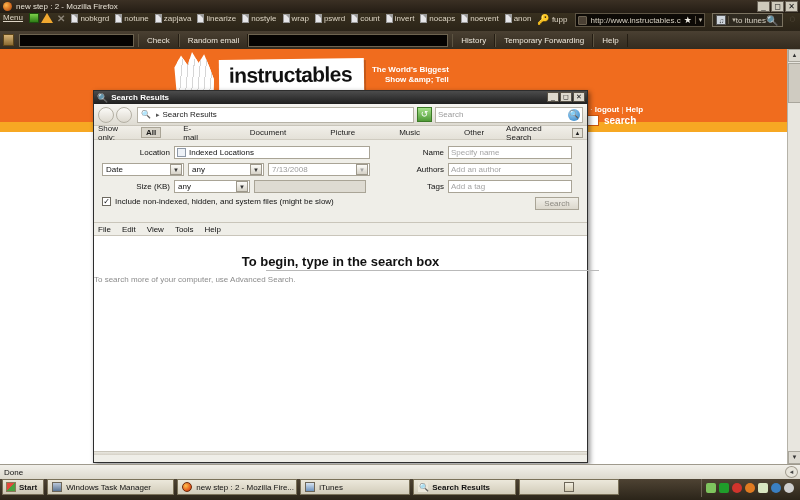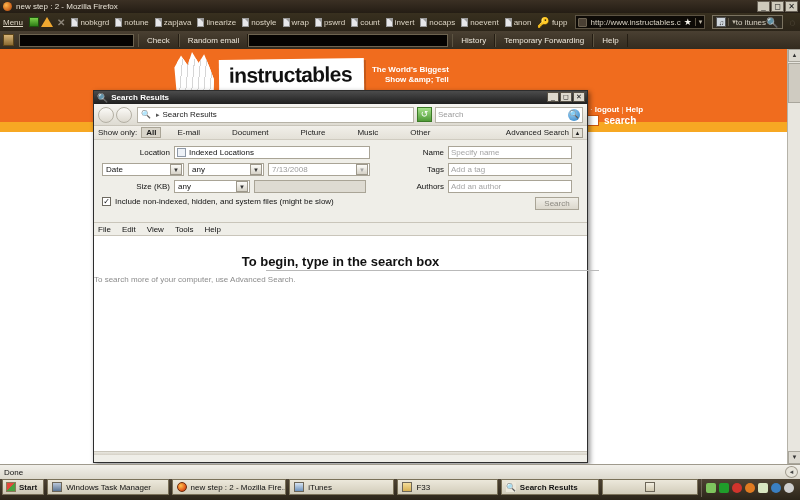--- a/index.html
+++ b/index.html
@@ -30,21 +30,21 @@
   .ff-wbtn {
     width: 13px; height: 11px; background: #cfcabc;
     border: 1px solid #6a6358; color: #111; font-size: 8px;
     line-height: 9px; text-align: center; font-family: "Liberation Sans", sans-serif;
   }
 
   
   .bm-bar {
     position: absolute; left: 0; top: 13px; width: 800px; height: 18px;
     background: linear-gradient(to bottom,#38301f,#2b2418);
-    display: flex; align-items: center; gap: 2px; padding: 0 3px;
+    display: flex; align-items: flex-start; gap: 2px; padding: 0 3px;
     color: #ded6c6; font-size: 8px; white-space: nowrap;
   }
   .bm-menu { text-decoration: underline; margin-right: 4px; }
   .bm-item { display: flex; align-items: center; gap: 2px; padding: 1px 2px; }
   .ico-doc {
     width: 7px; height: 9px; background: #e7e7ea;
     border: 1px solid #9a9a9a; position: relative; flex: 0 0 auto;
   }
   .ico-doc:after {
     content: ""; position: absolute; right: 0; top: 0;
@@ -216,21 +216,21 @@
     background: radial-gradient(circle at 35% 30%,#9fd2f3,#2a7fc4);
     color: #fff; font-size: 8px; text-align: center; line-height: 11px; flex: 0 0 auto;
   }
 
   .sr-filter {
     height: 14px; background: linear-gradient(to bottom,#f1efe9,#e4e1d8);
     display: flex; align-items: center; padding: 0 4px;
     font-size: 8px; color: #1a1a1a; border-bottom: 1px solid #cfcbc0;
   }
   .sr-filter .lbl { margin-right: 4px; }
-  .sr-filter .fopt { padding: 0 16px; }
+  .sr-filter .fopt { padding: 0 22px; }
   .sr-filter .fopt.active { background: #d9d5ca; border: 1px solid #a9a496; padding: 0 4px; font-weight: bold; }
   .adv-wrap { margin-left: auto; display: flex; align-items: center; gap: 3px; }
   .adv-btn {
     width: 11px; height: 10px; border: 1px solid #9d988b; background: #e5e2d8;
     font-size: 6px; text-align: center; line-height: 8px;
   }
 
   .sr-adv {
     background: #efeee8; padding: 6px 8px 12px 8px;
     border-bottom: 1px solid #c9c5ba; position: relative; height: 83px;
@@ -569,29 +569,29 @@
       </div>
 
       <div class="adv-col-r">
         <div class="arow">
           <span class="rl" style="width:44px">Name</span>
           <span class="ctl-box" style="width:124px">
             <span class="ph">Specify name</span>
           </span>
         </div>
         <div class="arow">
+          <span class="rl" style="width:44px">Authors</span>
+          <span class="ctl-box" style="width:124px">
+            <span class="ph">Add an author</span>
+          </span>
+        </div>
+        <div class="arow">
           <span class="rl" style="width:44px">Tags</span>
           <span class="ctl-box" style="width:124px">
             <span class="ph">Add a tag</span>
-          </span>
-        </div>
-        <div class="arow">
-          <span class="rl" style="width:44px">Authors</span>
-          <span class="ctl-box" style="width:124px">
-            <span class="ph">Add an author</span>
           </span>
         </div>
         <div class="arow">
           <span class="sbtn">Search</span>
         </div>
       </div>
     </div>
 
     <div class="sr-menu">
       <span>File</span>
@@ -623,24 +623,20 @@
       <span class="ti tm"></span>
       <span>Windows Task Manager</span>
     </span>
     <span class="tb-task w2">
       <span class="ti ff"></span>
       <span>new step : 2 - Mozilla Fire...</span>
     </span>
     <span class="tb-task w3">
       <span class="ti it"></span>
       <span>iTunes</span>
-    </span>
-    <span class="tb-task w4">
-      <span class="ti fo"></span>
-      <span>F33</span>
     </span>
     <span class="tb-task w5">
       <span class="ti sr">🔍</span>
       <span style="font-weight:bold">Search Results</span>
     </span>
     <span class="tb-task w6">
       <span class="ti pt"></span>
       <span>ipod2 - Paint</span>
     </span>
     <span class="tray">

